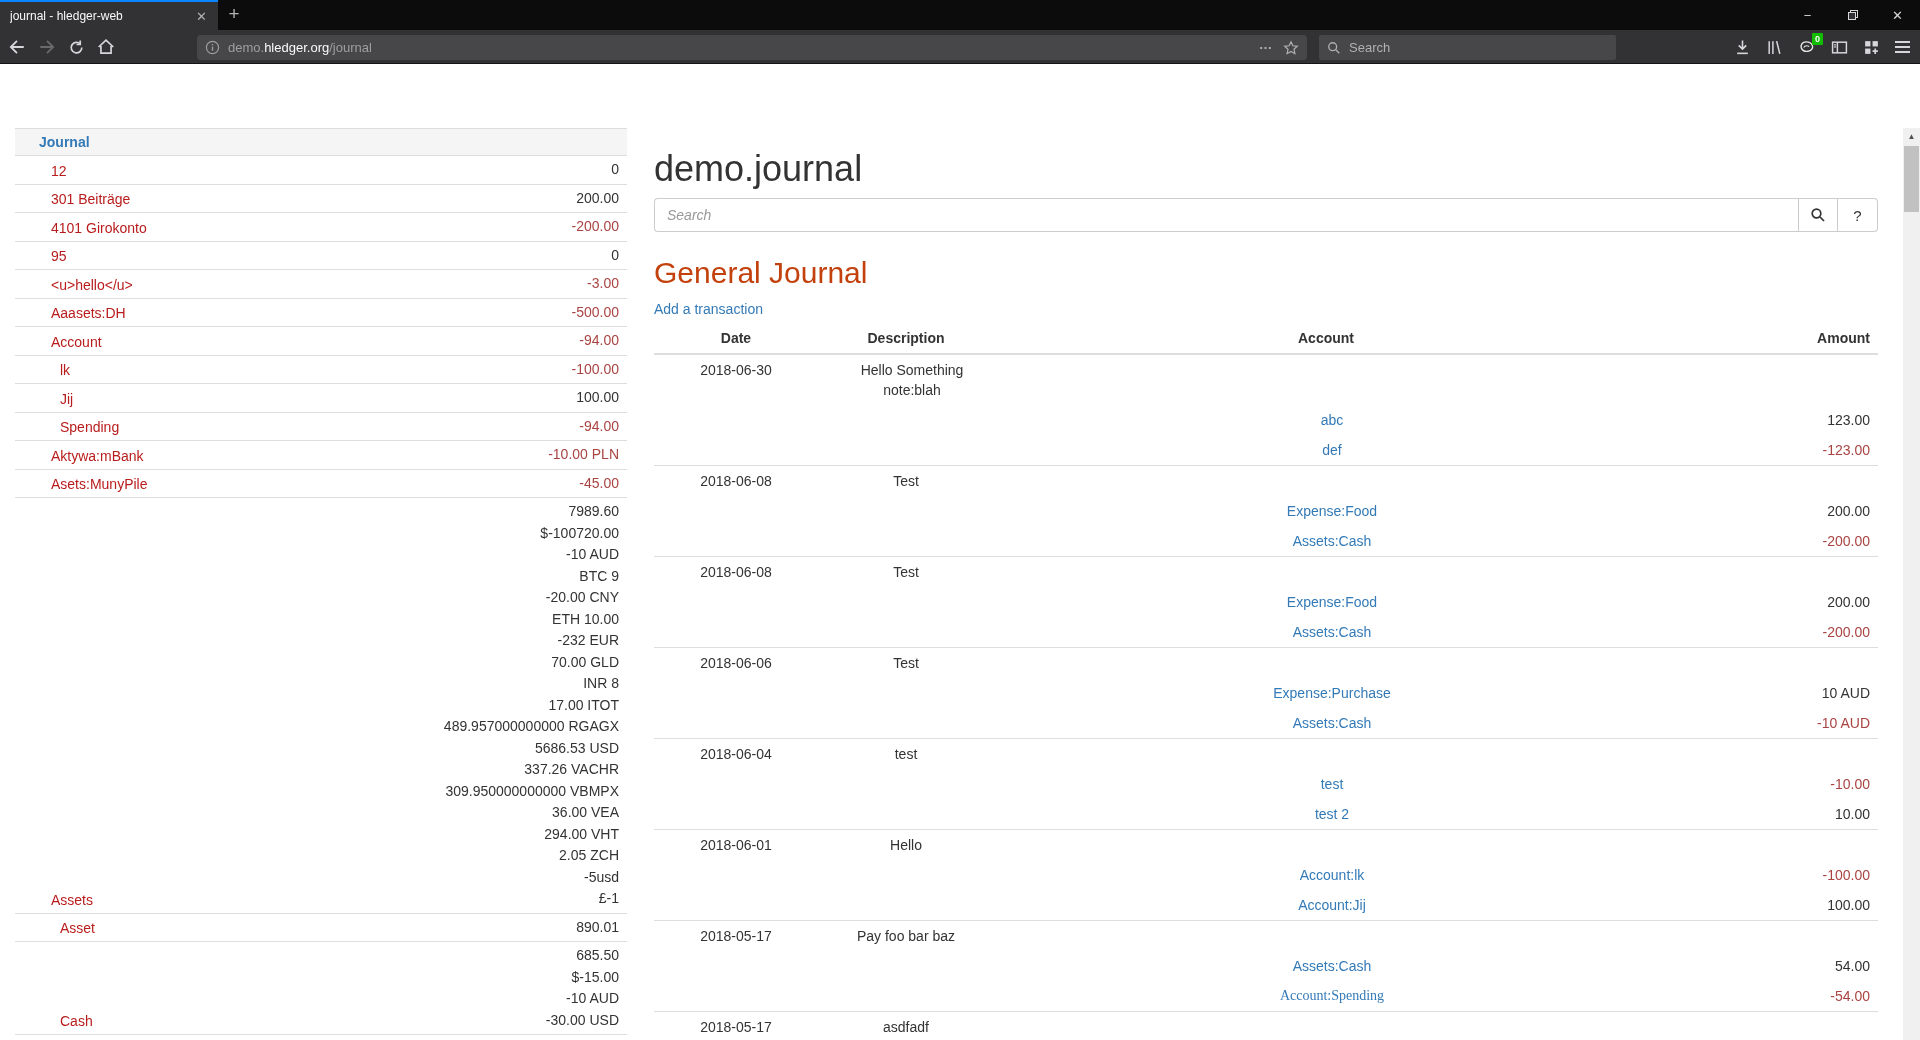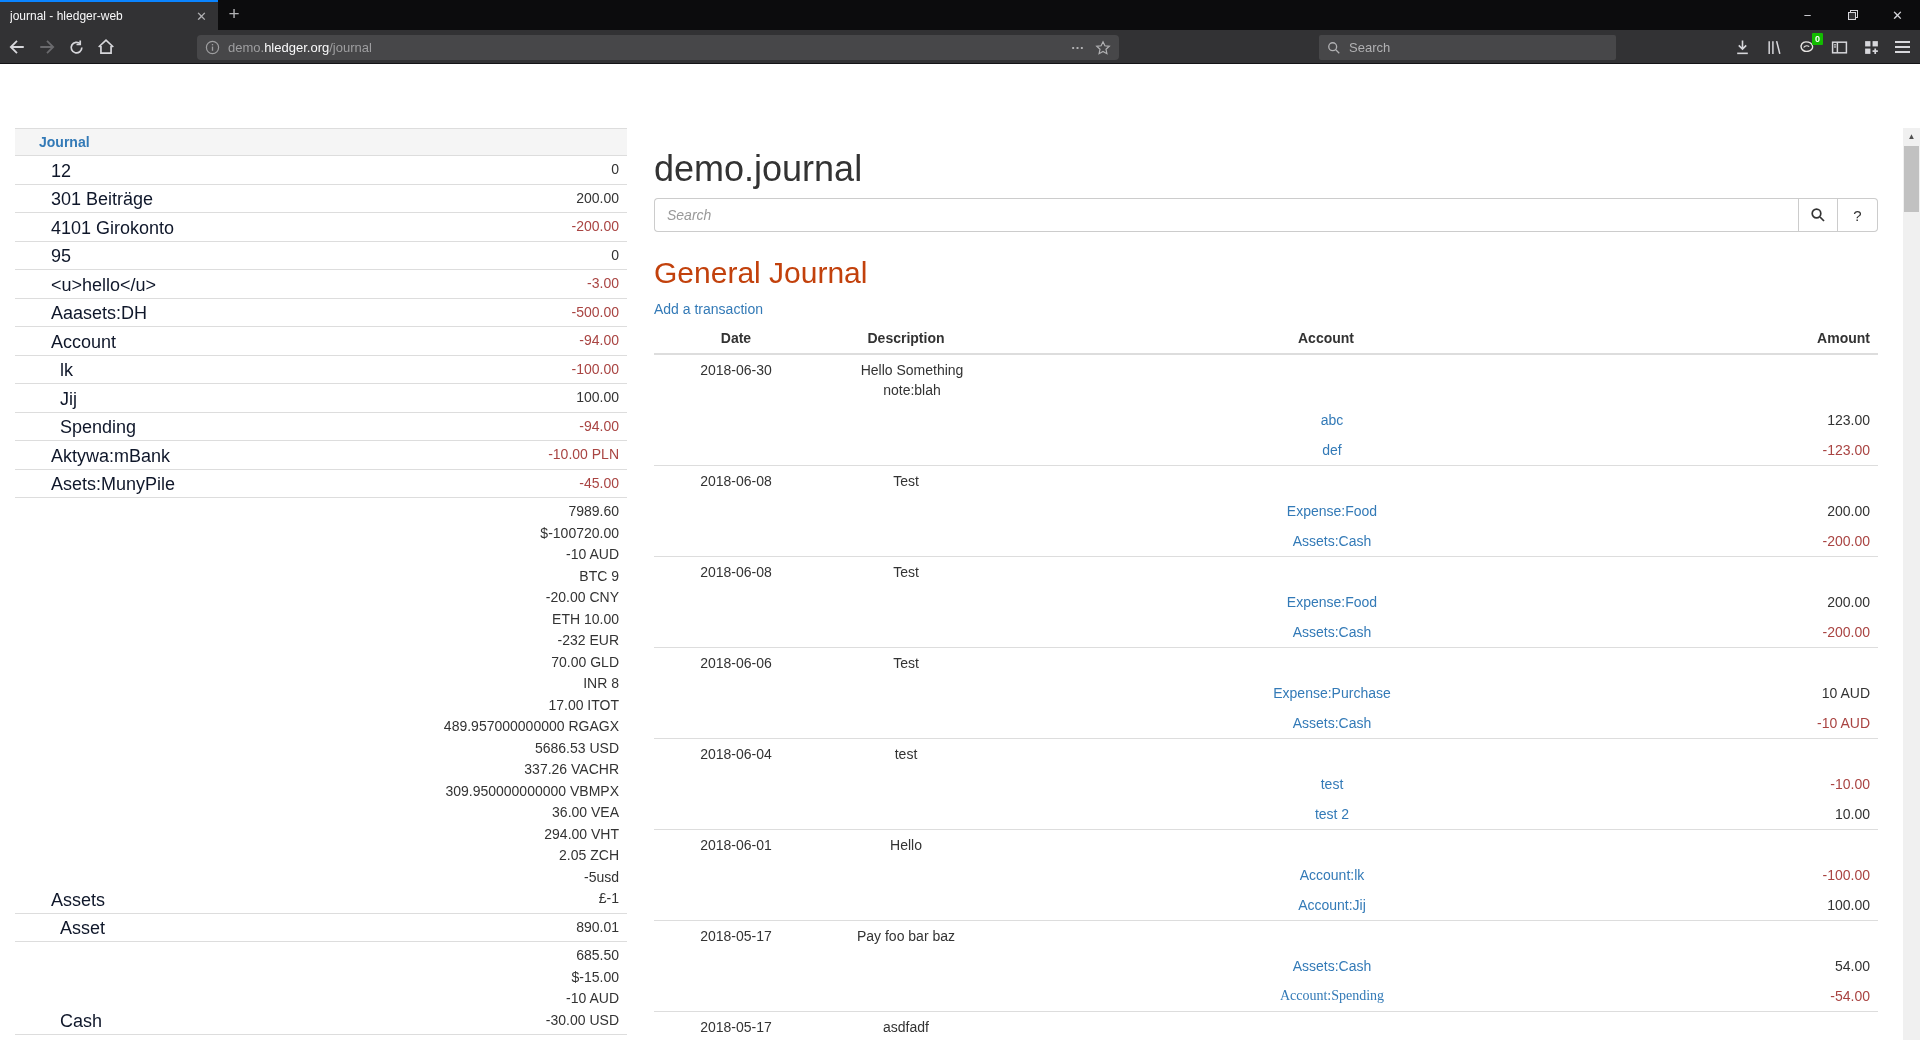--- a/index.html
+++ b/index.html
@@ -17,21 +17,21 @@
   .newtab { color:#b1b1b3; font-size:19px; width:32px; text-align:center;
             line-height:28px; }
   .win-controls { margin-left:auto; display:flex; }
   .win-btn { width:45px; text-align:center; line-height:29px; color:#d7d7db;
              font-size:13px; display:flex; align-items:center; justify-content:center; }
 
   .navbar { position:absolute; top:30px; left:0; width:1920px; height:34px;
             background:#323234; border-bottom:1px solid #141416; }
   .nav-icons { position:absolute; left:8px; top:0; height:34px; display:flex;
                align-items:center; gap:12px; }
-  .urlbar { position:absolute; left:197px; top:5px; width:922px; height:25px;
+  .urlbar { position:absolute; left:197px; top:5px; width:1110px; height:25px;
             background:#474749; border-radius:4px; display:flex; align-items:center;
             padding:0 8px; font-size:13px; color:#9e9ea0; }
   .url-text { margin-left:8px; white-space:nowrap; }
   .url-domain { color:#f9f9fa; }
   .url-right { margin-left:auto; display:flex; align-items:center; gap:10px; }
   .dots { color:#b1b1b3; font-weight:bold; letter-spacing:1px; font-size:13px; }
   .searchbar { position:absolute; left:1319px; top:5px; width:297px; height:25px;
                background:#474749; border-radius:2px; display:flex; align-items:center;
                padding:0 8px; font-size:13px; color:#b1b1b3; }
   .searchbar span { margin-left:8px; }
@@ -48,21 +48,21 @@
   .content { position:absolute; top:64px; left:0; width:1920px; height:976px;
              background:#fff; color:#333; overflow:hidden; }
 
   
   .sidebar { position:absolute; left:15px; top:64px; width:612px; }
   .srow { display:flex; align-items:flex-end; border-top:1px solid #ddd;
           padding:3px 0; }
   .srow-journal { background:#f5f5f5; }
   .journal-link { color:#337ab7; font-weight:bold; font-size:14px; line-height:20px;
                   text-decoration:none; padding-left:24px; }
-  .acct { color:#0f172a; font-size:18px; line-height:20px; text-decoration:none;
+  .acct { color:#b91c1c; font-size:14px; line-height:20px; text-decoration:none;
           white-space:nowrap; }
   .amts { margin-left:auto; text-align:right; padding-right:8px; }
   .amt { font-size:14px; line-height:21.5px; white-space:nowrap; color:#333; }
   .neg { color:#a94442; }
 
   
   .main { position:absolute; left:654px; top:64px; width:1224px; }
   .page-title { font-size:36px; font-weight:500; margin:20px 0 8px; color:#333; }
   .searchgroup { display:flex; height:34px; width:100%; }
   .search-input { flex:1; border:1px solid #ccc; border-right:none;

